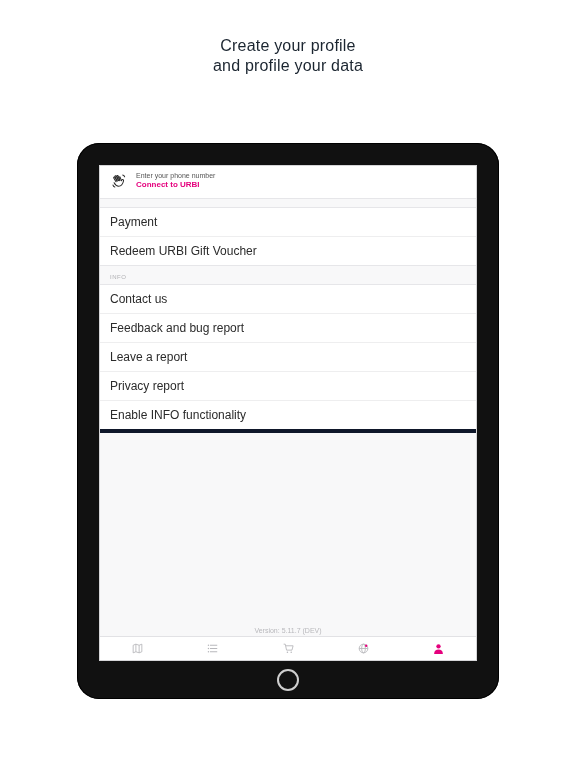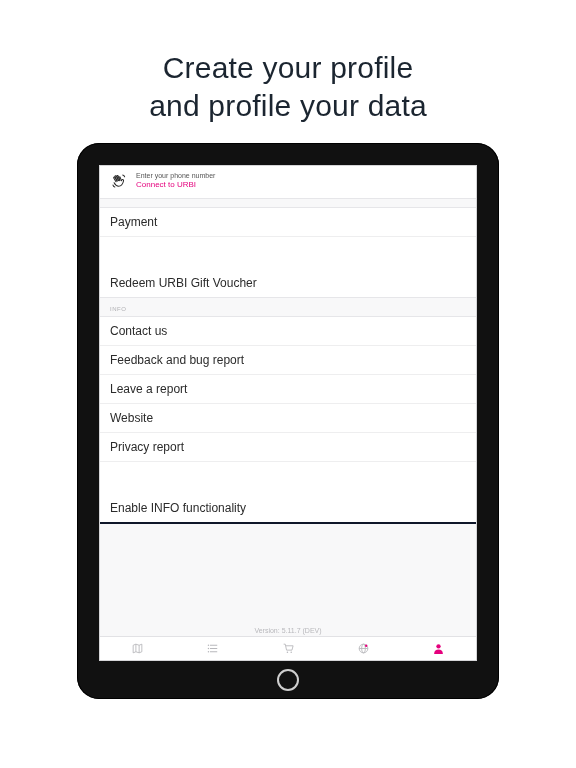--- a/index.html
+++ b/index.html
@@ -1,33 +1,33 @@
 <!DOCTYPE html>
 <html><head>
 <meta charset="utf-8">
 <style>
   * { margin: 0; padding: 0; box-sizing: border-box; }
   html, body { width: 576px; height: 768px; font-family: -apple-system, "Helvetica Neue", Arial, sans-serif; background: #fff; color: #1b2530; }
   .page { width: 576px; height: 768px; position: relative; }
-  .headline { text-align: center; padding-top: 49px; font-size: 30px; line-height: 1.25; color: #1b2530; font-weight: 400; letter-spacing: .2px; }
+  .headline { text-align: center; padding-top: 36px; font-size: 16px; line-height: 1.25; color: #1b2530; font-weight: 400; letter-spacing: .2px; }
   .headline .l2 { display: block; }
   .tablet { position: absolute; left: 50%; transform: translateX(-50%); top: 143px; width: 422px; height: 556px; background: #111; border-radius: 22px; box-shadow: 0 0 0 1px #000 inset; }
   .screen { position: absolute; left: 22px; right: 22px; top: 22px; bottom: 38px; background: #f8f8f9; border: 1px solid #d6d6d8; overflow: hidden; }
   .home-btn { position: absolute; left: 50%; transform: translateX(-50%); bottom: 8px; width: 22px; height: 22px; border: 2px solid #cfcfcf; border-radius: 50%; }
   
   .connect-card { background: #fff; border-bottom: 1px solid #e6e6e9; padding: 6px 10px 8px 10px; display: flex; align-items: center; gap: 8px; }
   .wave-icon { width: 18px; height: 18px; flex: 0 0 auto; }
   .connect-text { display: flex; flex-direction: column; line-height: 1.2; }
   .connect-sub { font-size: 7px; color: #555; font-weight: 500; }
-  .connect-main { font-size: 8px; font-weight: 400; color: #e5007d; }
+  .connect-main { font-size: 8px; font-weight: 700; color: #e5007d; }
   .group-top { background: #fff; border-top: 1px solid #e6e6e9; border-bottom: 1px solid #e6e6e9; margin-top: 8px; }
   .row { padding: 7px 10px; font-size: 12px; color: #2b2b2b; border-bottom: 1px solid #eeeeef; }
-  .row:last-child { border-bottom: none; margin-top: 32px; }
+  .row:last-child { border-bottom: none; }
   .section-label { padding: 8px 10px 4px 10px; font-size: 6px; color: #b0b0b4; letter-spacing: .5px; }
-  .group { background: #fff; border-top: 1px solid #e6e6e9; border-bottom: 2px solid #0f172a; }
+  .group { background: #fff; border-top: 1px solid #e6e6e9; border-bottom: 4px solid #0f172a; }
   .version { position: absolute; bottom: 26px; left: 0; right: 0; text-align: center; font-size: 7px; color: #b8b8bc; }
   .tabbar { position: absolute; left: 0; right: 0; bottom: 0; height: 24px; background: #fff; border-top: 1px solid #e2e2e5; display: flex; }
   .tab { flex: 1; display: flex; align-items: center; justify-content: center; }
   .tab svg { width: 13px; height: 13px; }
   .tab .muted { stroke: #b6b6ba; fill: none; }
   .tab .muted-fill { fill: #b6b6ba; }
   .tab.active svg .p { fill: #e5007d; }
 </style>
 </head>
 <body>
@@ -65,21 +65,20 @@
         <div class="row"><span>Payment</span></div>
         <div class="row"><span>Redeem URBI Gift Voucher</span></div>
       </div>
 
       <div class="section-label">INFO</div>
 
       <div class="group">
         <div class="row"><span>Contact us</span></div>
         <div class="row"><span>Feedback and bug report</span></div>
         <div class="row"><span>Leave a report</span></div>
-        <div class="row"><span>Website</span></div>
         <div class="row"><span>Privacy report</span></div>
         <div class="row"><span>Enable INFO functionality</span></div>
       </div>
 
       <div class="version">Version: 5.11.7 (DEV)</div>
 
       <div class="tabbar">
         <div class="tab">
           <svg viewBox="0 0 24 24">
               <g class="muted" stroke-width="1.6">

